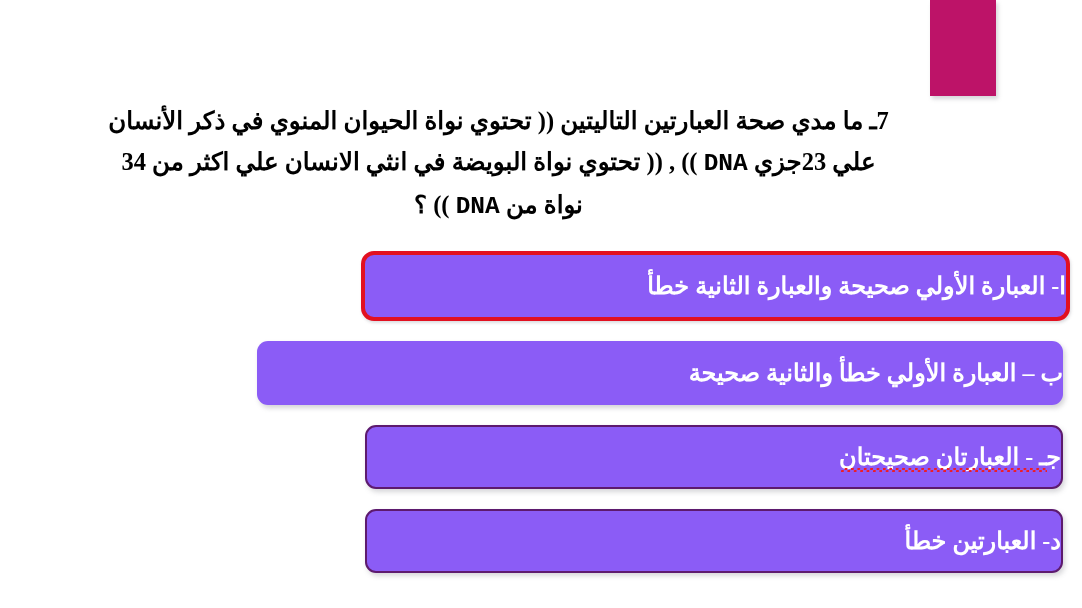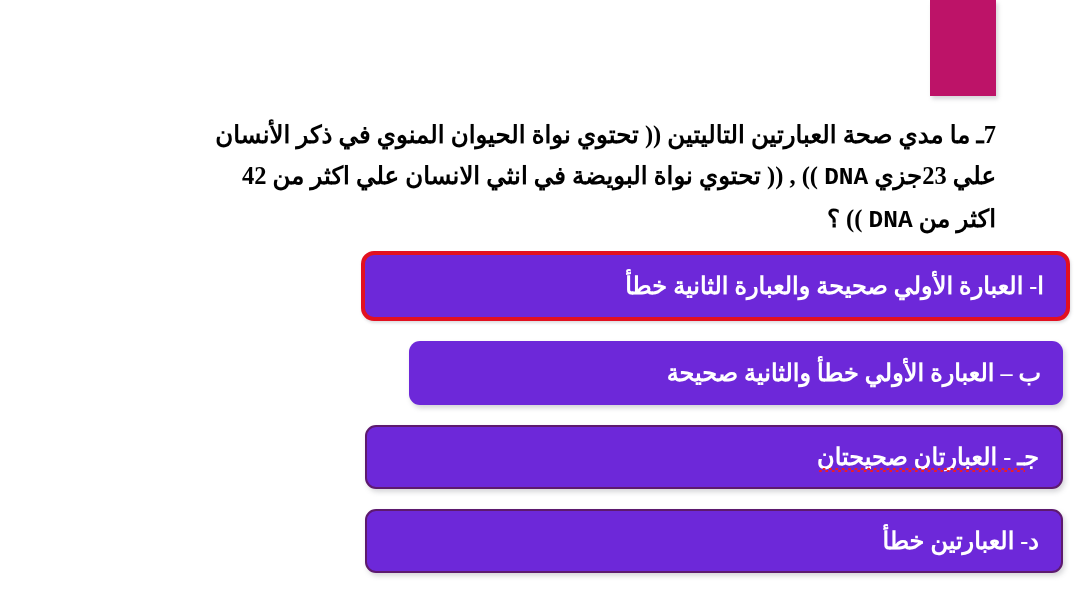--- a/index.html
+++ b/index.html
@@ -26,25 +26,25 @@
     left: 930px;
     width: 66px;
     height: 96px;
     background: #bd1368;
     box-shadow: 2px 3px 4px rgba(120,120,130,0.30);
   }
 
   
   .question {
     position: absolute;
-    top: 114px;
+    top: 100px;
     right: 86px;
     width: 995px;
     direction: rtl;
-    text-align: right;
+    text-align: center;
     font-family: "Liberation Serif", "DejaVu Serif", serif;
     font-weight: bold;
     font-size: 24.5px;
     line-height: 41px;
     color: #000000;
     letter-spacing: 0px;
   }
   .question .ltr {
     direction: ltr;
     unicode-bidi: embed;
@@ -58,26 +58,25 @@
     top: 251px;
     right: 12px;
     width: 1058px;
   }
   .option {
     position: relative;
     box-sizing: border-box;
     height: 64px;
     margin-bottom: 20px;
     border-radius: 11px;
-    background: #6d28d9;
+    background: #8b5cf6;
     direction: rtl;
     display: flex;
     align-items: center;
     justify-content: flex-start;
-    padding-right: 22px;
     padding-left: 22px;
   }
   .option-label {
     font-family: "Liberation Serif", "DejaVu Serif", serif;
     font-weight: bold;
     font-size: 24px;
     color: #ffffff;
     white-space: nowrap;
     line-height: 1.1;
   }
@@ -86,21 +85,21 @@
   .option.variant-selected {
     width: 709px;
     margin-right: 0px;
     border: 4px solid #e21020;
     height: 70px;
     border-radius: 13px;
     box-shadow: 1px 2px 3px rgba(120,120,130,0.25);
   }
   
   .option.variant-plain {
-    width: 654px;
+    width: 806px;
     margin-right: 7px;
     border: none;
     box-shadow: 2px 3px 5px rgba(120,120,130,0.33);
   }
   
   .option.variant-outlined {
     width: 698px;
     margin-right: 7px;
     border: 2px solid #5d1a6e;
     box-shadow: 2px 3px 5px rgba(120,120,130,0.30);
@@ -130,23 +129,23 @@
 
 <div class="slide">
 
   <div class="accent-block"></div>
 
   <div class="question">
     <span>7ـ ما مدي صحة العبارتين التاليتين (( تحتوي نواة الحيوان المنوي في ذكر الأنسان</span>
     <br>
     <span>علي 23جزي</span>
     <span class="ltr">DNA</span>
-    <span>)) , (( تحتوي نواة البويضة في انثي الانسان علي اكثر من 42</span>
+    <span>)) , (( تحتوي نواة البويضة في انثي الانسان علي اكثر من 34</span>
     <br>
-    <span>اكثر من</span>
+    <span>نواة من</span>
     <span class="ltr">DNA</span>
     <span>)) ؟</span>
   </div>
 
   <div class="options">
 
     <div class="option variant-selected">
       <span class="option-label">ا- العبارة الأولي صحيحة والعبارة الثانية خطأ</span>
     </div>
 

